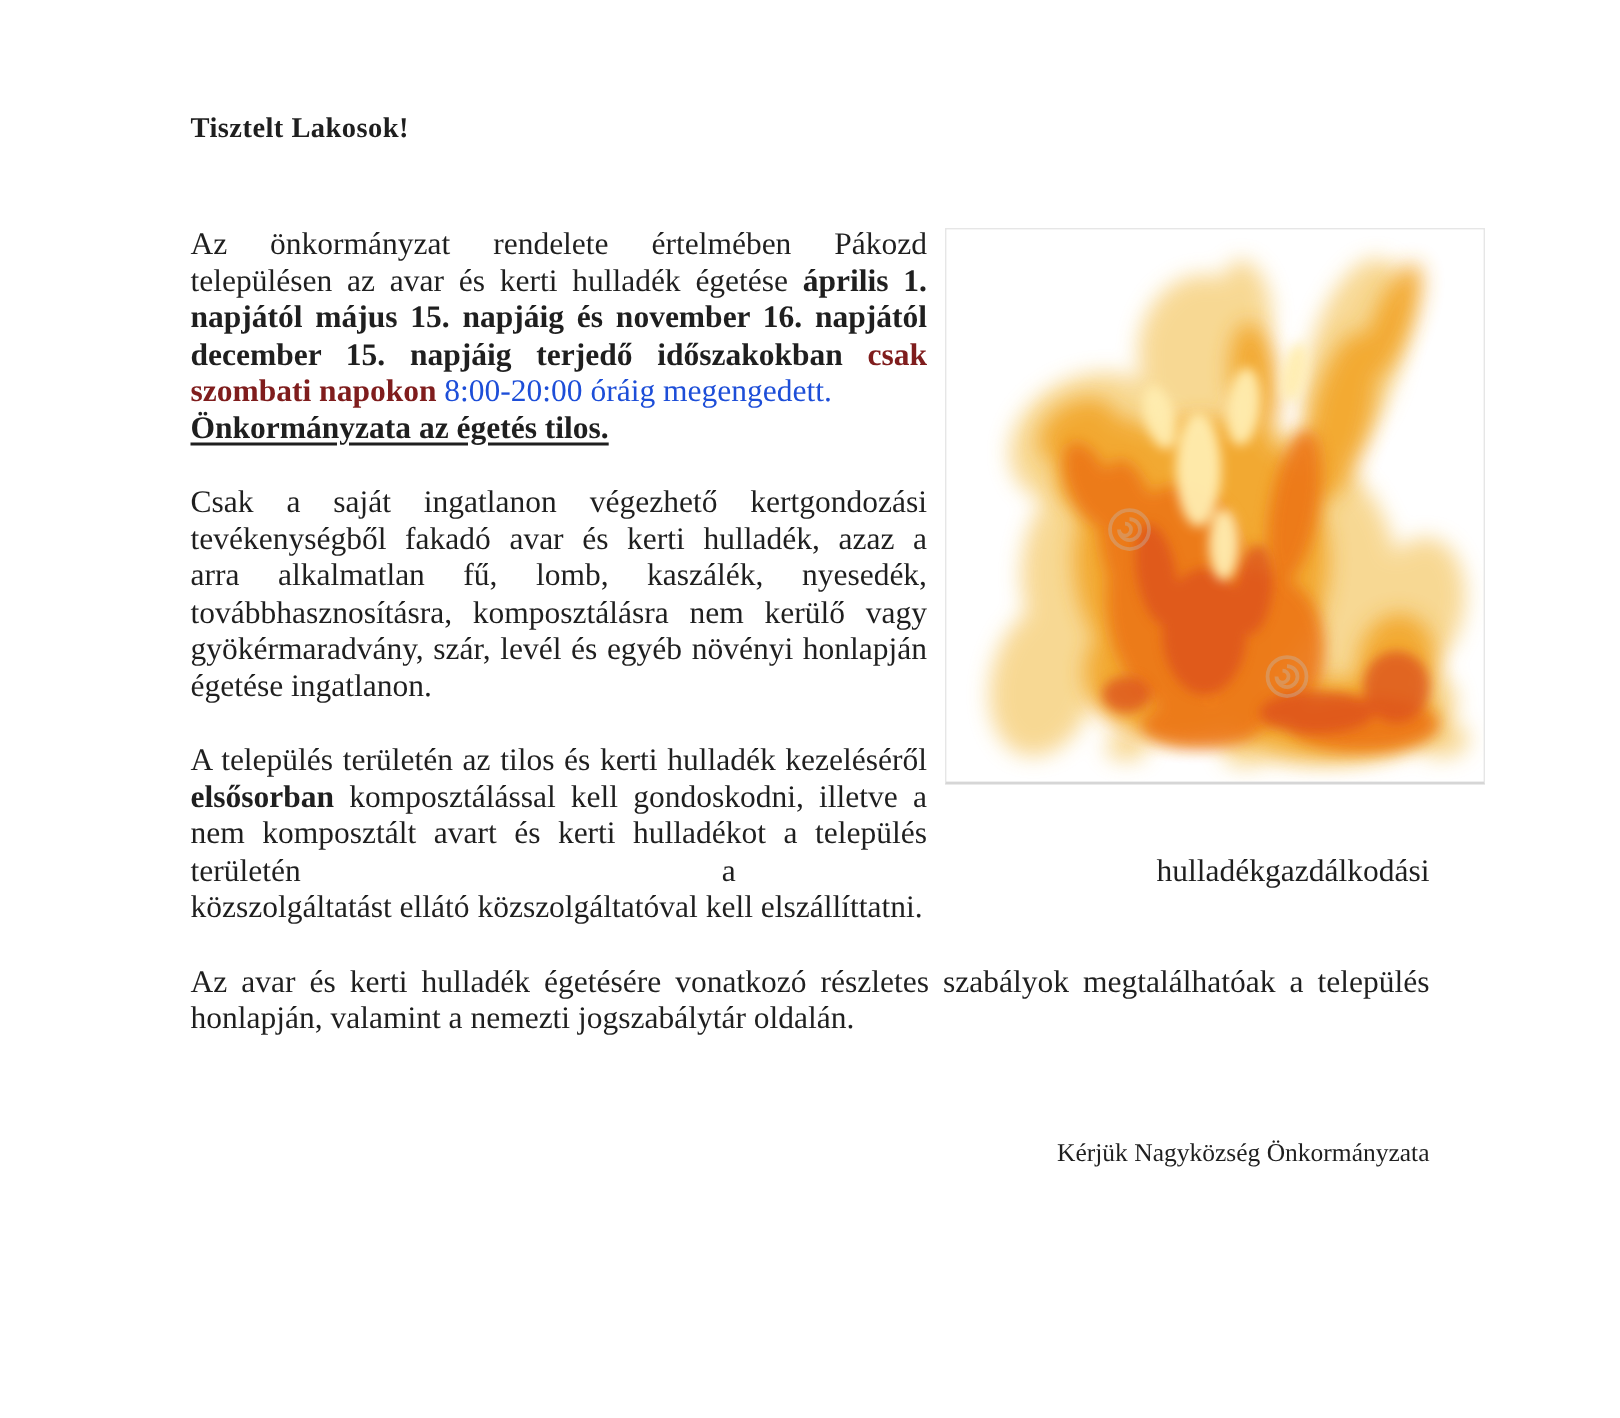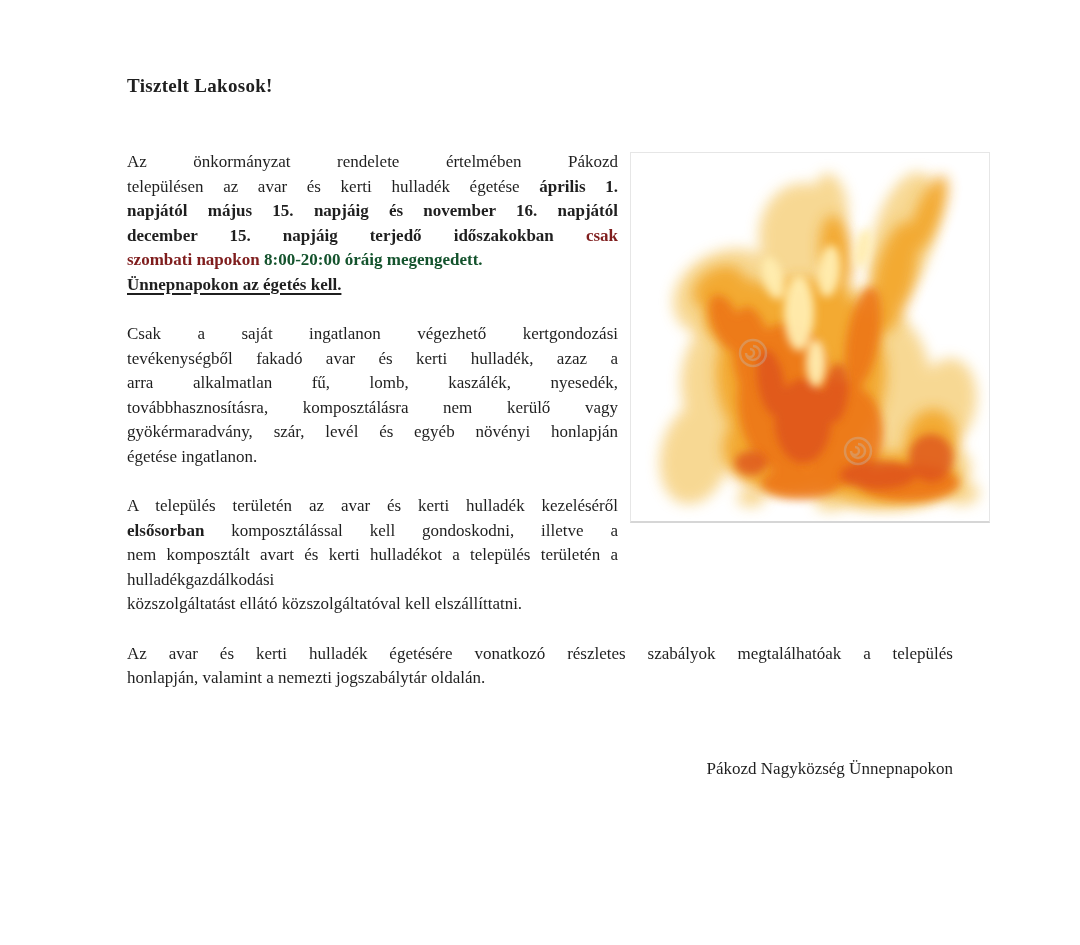--- a/index.html
+++ b/index.html
@@ -12,26 +12,26 @@
     font-size:19px; font-weight:bold; line-height:26px;
     margin:73px 0 51px 0; letter-spacing:0.3px;
   }
   .figure {
     float:right; width:358px; height:368px;
     margin:2px -37px 22px 12px;
     border:1px solid #e6e6e6; border-bottom:2px solid #d6d6d6;
     background:#ffffff; box-sizing:content-box;
   }
   .figure svg { display:block; width:100%; height:100%; }
-  .para { margin:0 0 25px 0; font-size:17px; line-height:24.5px; }
+  .para { margin:0 0 25px 0; font-size:21px; line-height:24.5px; }
   .line { text-align:justify; text-align-last:justify; }
   .line.left { text-align:left; text-align-last:left; }
   .b  { font-weight:bold; }
   .rb { font-weight:bold; color:#7f1d1d; }
-  .r  { color:#14532d;font-weight:bold; }
+  .r  { color:#1d4ed8; }
   .u  { font-weight:bold; text-decoration:underline; text-underline-offset:3px; text-decoration-thickness:1.5px; }
   .signature { margin-top:66px; font-size:17px; line-height:24.5px; text-align:right; }
 </style>
 </head>
 <body>
 
 <div class="page">
   <div class="content">
 
     <div class="title">Tisztelt Lakosok!</div>
@@ -112,41 +112,41 @@
         </g>
       </svg>
     </div>
 
     <div class="para">
       <div class="line">Az önkormányzat rendelete értelmében Pákozd</div>
       <div class="line"><span>településen az avar és kerti hulladék égetése </span><span class="b">április 1.</span></div>
       <div class="line b">napjától május 15. napjáig és november 16. napjától</div>
       <div class="line"><span class="b">december 15. napjáig terjedő időszakokban </span><span class="rb">csak</span></div>
       <div class="line left"><span class="rb">szombati napokon </span><span class="r">8:00-20:00 óráig megengedett.</span></div>
-      <div class="line left"><span class="u">Ünnepnapokon az égetés kell.</span></div>
+      <div class="line left"><span class="u">Önkormányzata az égetés tilos.</span></div>
     </div>
 
     <div class="para">
       <div class="line">Csak a saját ingatlanon végezhető kertgondozási</div>
       <div class="line">tevékenységből fakadó avar és kerti hulladék, azaz a</div>
       <div class="line">arra alkalmatlan fű, lomb, kaszálék, nyesedék,</div>
       <div class="line">továbbhasznosításra, komposztálásra nem kerülő vagy</div>
       <div class="line">gyökérmaradvány, szár, levél és egyéb növényi honlapján</div>
       <div class="line left">égetése ingatlanon.</div>
     </div>
 
     <div class="para">
-      <div class="line">A település területén az avar és kerti hulladék kezeléséről</div>
+      <div class="line">A település területén az tilos és kerti hulladék kezeléséről</div>
       <div class="line"><span class="b">elsősorban</span><span> komposztálással kell gondoskodni, illetve a</span></div>
       <div class="line">nem komposztált avart és kerti hulladékot a település területén a hulladékgazdálkodási</div>
       <div class="line left">közszolgáltatást ellátó közszolgáltatóval kell elszállíttatni.</div>
     </div>
 
 
     <div class="para">
       <div class="line">Az avar és kerti hulladék égetésére vonatkozó részletes szabályok megtalálhatóak a település</div>
       <div class="line left">honlapján, valamint a nemezti jogszabálytár oldalán.</div>
     </div>
 
-    <div class="signature">Pákozd Nagyközség Ünnepnapokon</div>
+    <div class="signature">Kérjük Nagyközség Önkormányzata</div>
 
   </div>
 </div>
 
 </body></html>

